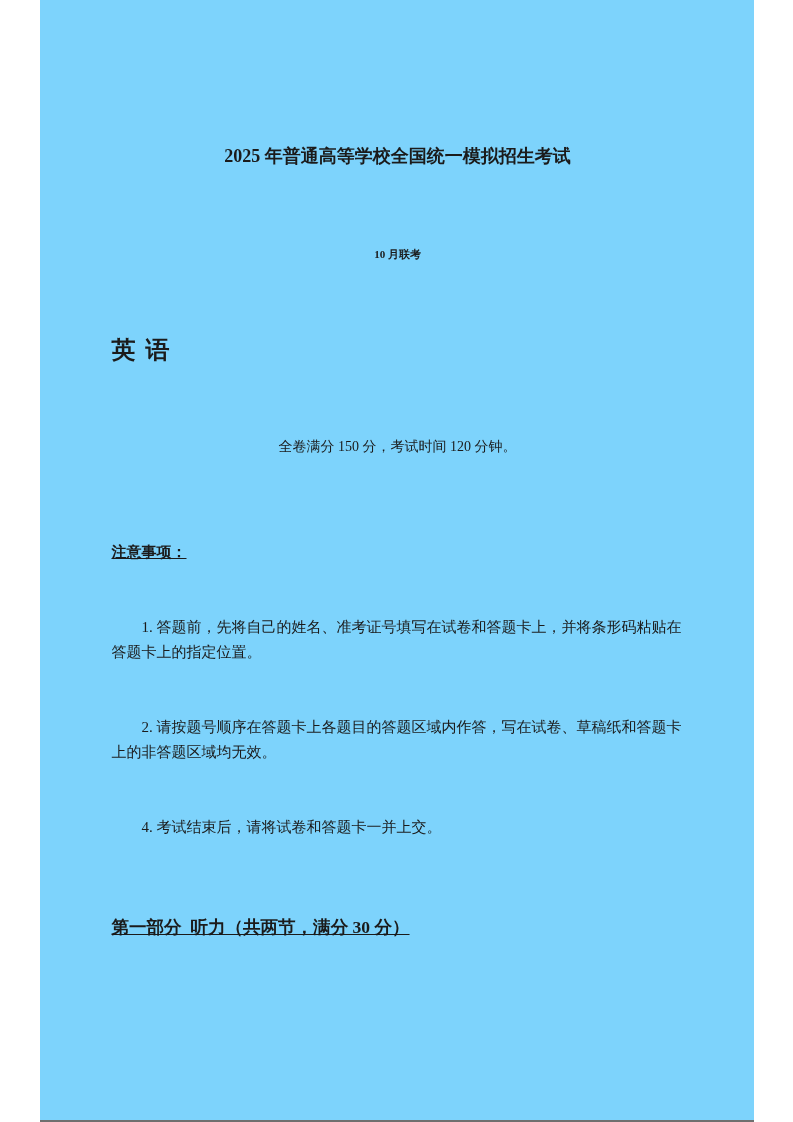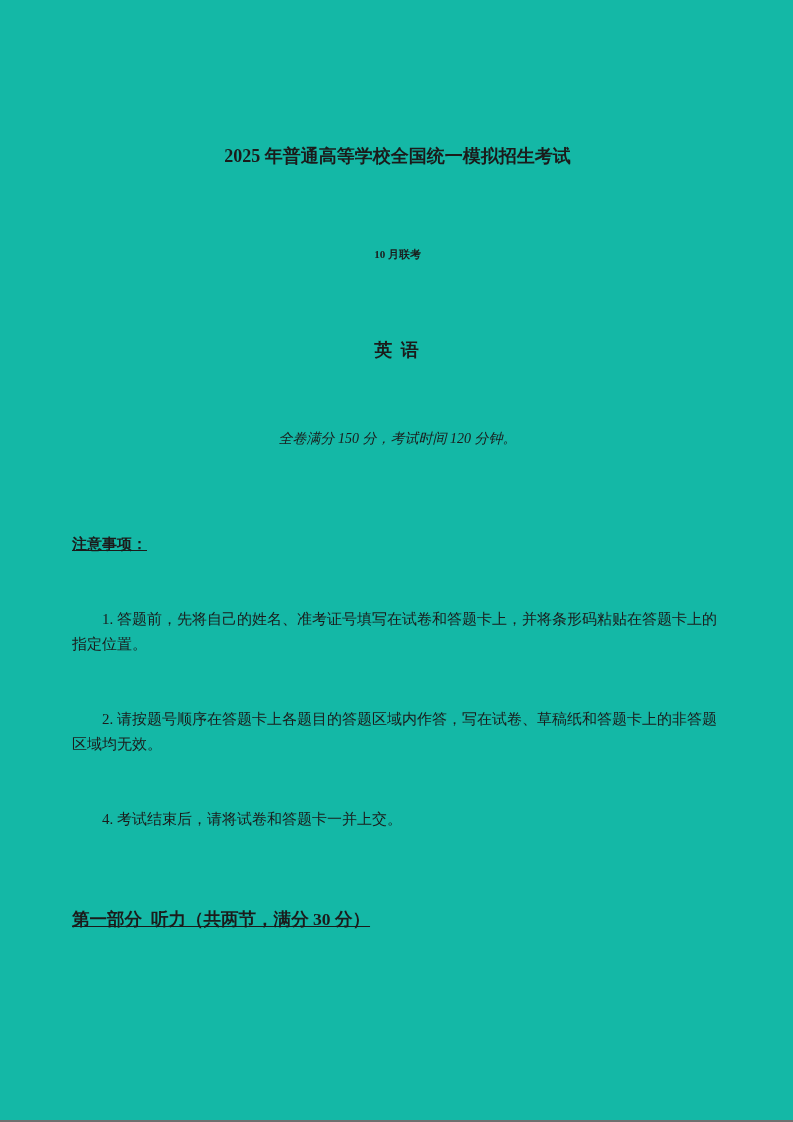--- a/index.html
+++ b/index.html
@@ -1,36 +1,36 @@
 <!DOCTYPE html>
 <html><head>
 <meta charset="utf-8">
 <style>
   * { box-sizing: border-box; }
   html, body { margin: 0; padding: 0; background: #ffffff; }
   .page {
     position: relative;
-    width: 793px;
+    width: 714px;
     height: 1122px;
     margin: 0 auto;
-    background: #14b8a6;
+    background: #7dd3fc;
     color: #1b1b1b;
     font-family: "Liberation Serif", "DejaVu Serif", serif;
     font-size: 15px;
     line-height: 25px;
     padding: 70px 70px 0 72px;
     overflow: hidden;
     white-space: pre-wrap;
     border-bottom: 2px solid #6f6f6f;
   }
   h1, h2, h3, p { margin: 0; padding: 0; font-weight: normal; }
   .title    { font-size: 18px; font-weight: bold; text-align: center; line-height: 22px; margin-bottom: 26px; }
   .subtitle { font-size: 11px; font-weight: bold; text-align: center; line-height: 22px; margin-bottom: 24px; }
-  .subject  { font-size: 18px; font-weight: bold; text-align: center; line-height: 22px; letter-spacing: 2px; margin-bottom: 18px; }
-  .exam-info { font-size: 14px; text-align: center; line-height: 20px; margin-bottom: 8px; font-style: italic; }
+  .subject  { font-size: 24px; font-weight: bold; line-height: 22px; letter-spacing: 2px; margin-bottom: 26px; }
+  .exam-info { font-size: 14px; text-align: center; line-height: 20px; margin-bottom: 8px; }
   .bold { font-weight: bold; text-decoration: underline; }
   .indent { text-indent: 2em; }
 </style>
 </head>
 <body>
 
 <div class="page">
 
   <h1 class="title">2025 年普通高等学校全国统一模拟招生考试</h1>
   <h2 class="subtitle">10 月联考</h2>

